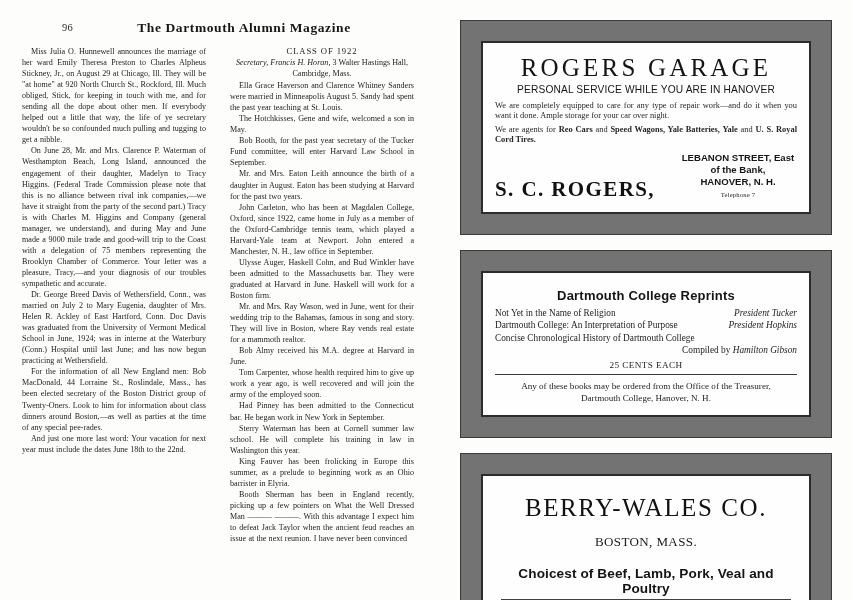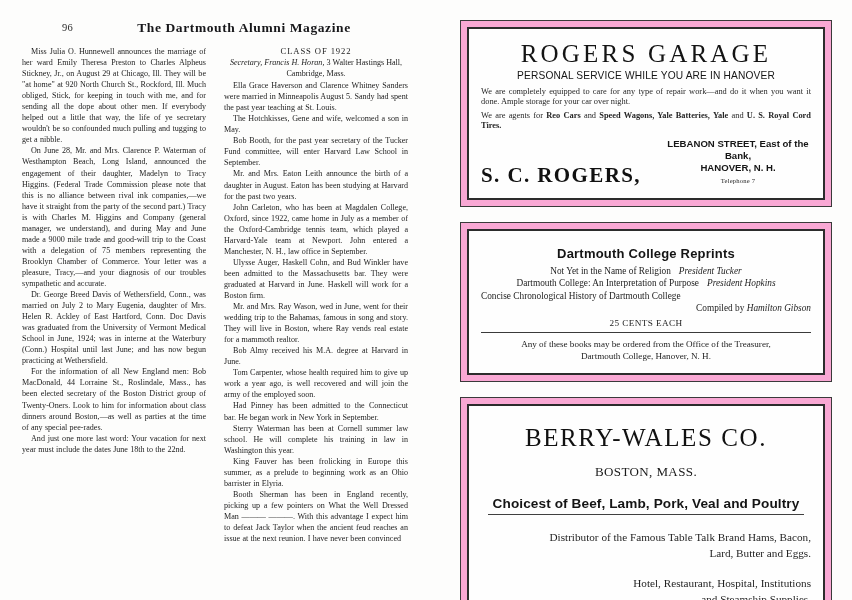--- a/index.html
+++ b/index.html
@@ -46,21 +46,21 @@
     top: 0;
     text-align: center;
     font-size: 13.5px;
     font-weight: bold;
     letter-spacing: .6px;
     color: #17171a;
     padding-left: 44px;
   }
   .cols {
     display: flex;
-    gap: 18px;
+    gap: 24px;
   }
   .col {
     width: 184px;
   }
   .col p {
     margin: 0 0 0 0;
     font-size: 8.1px;
     line-height: 11.05px;
     text-align: justify;
     text-indent: 9px;
@@ -89,22 +89,22 @@
 
   
   .ads {
     position: absolute;
     left: 460px;
     top: 20px;
     width: 372px;
   }
   .ad-box {
     border: 1px solid #3a3a3a;
-    padding: 6px;
-    background: #f9a8d4;
+    padding: 20px;
+    background: #737373;
     margin-bottom: 15px;
   }
   .ad-inner {
     border: 2px solid #2c2c2c;
     padding: 8px 12px 10px 12px;
     background: #fefefe;
   }
 
   
   .rg-title {
@@ -170,21 +170,21 @@
     text-align: center;
     font-family: "Liberation Sans", sans-serif;
     font-size: 13px;
     font-weight: bold;
     letter-spacing: .2px;
     margin: 7px 0 4px 0;
     color: #141414;
   }
   .rp-row {
     display: flex;
-    justify-content: center;
+    justify-content: space-between;
     align-items: baseline;
     font-size: 9.3px;
     line-height: 12.6px;
     color: #232323;
     gap: 8px;
   }
   .rp-row .auth { font-style: italic; white-space: nowrap; }
   .rp-row.solo { display: block; }
   .rp-compiled {
     text-align: right;

